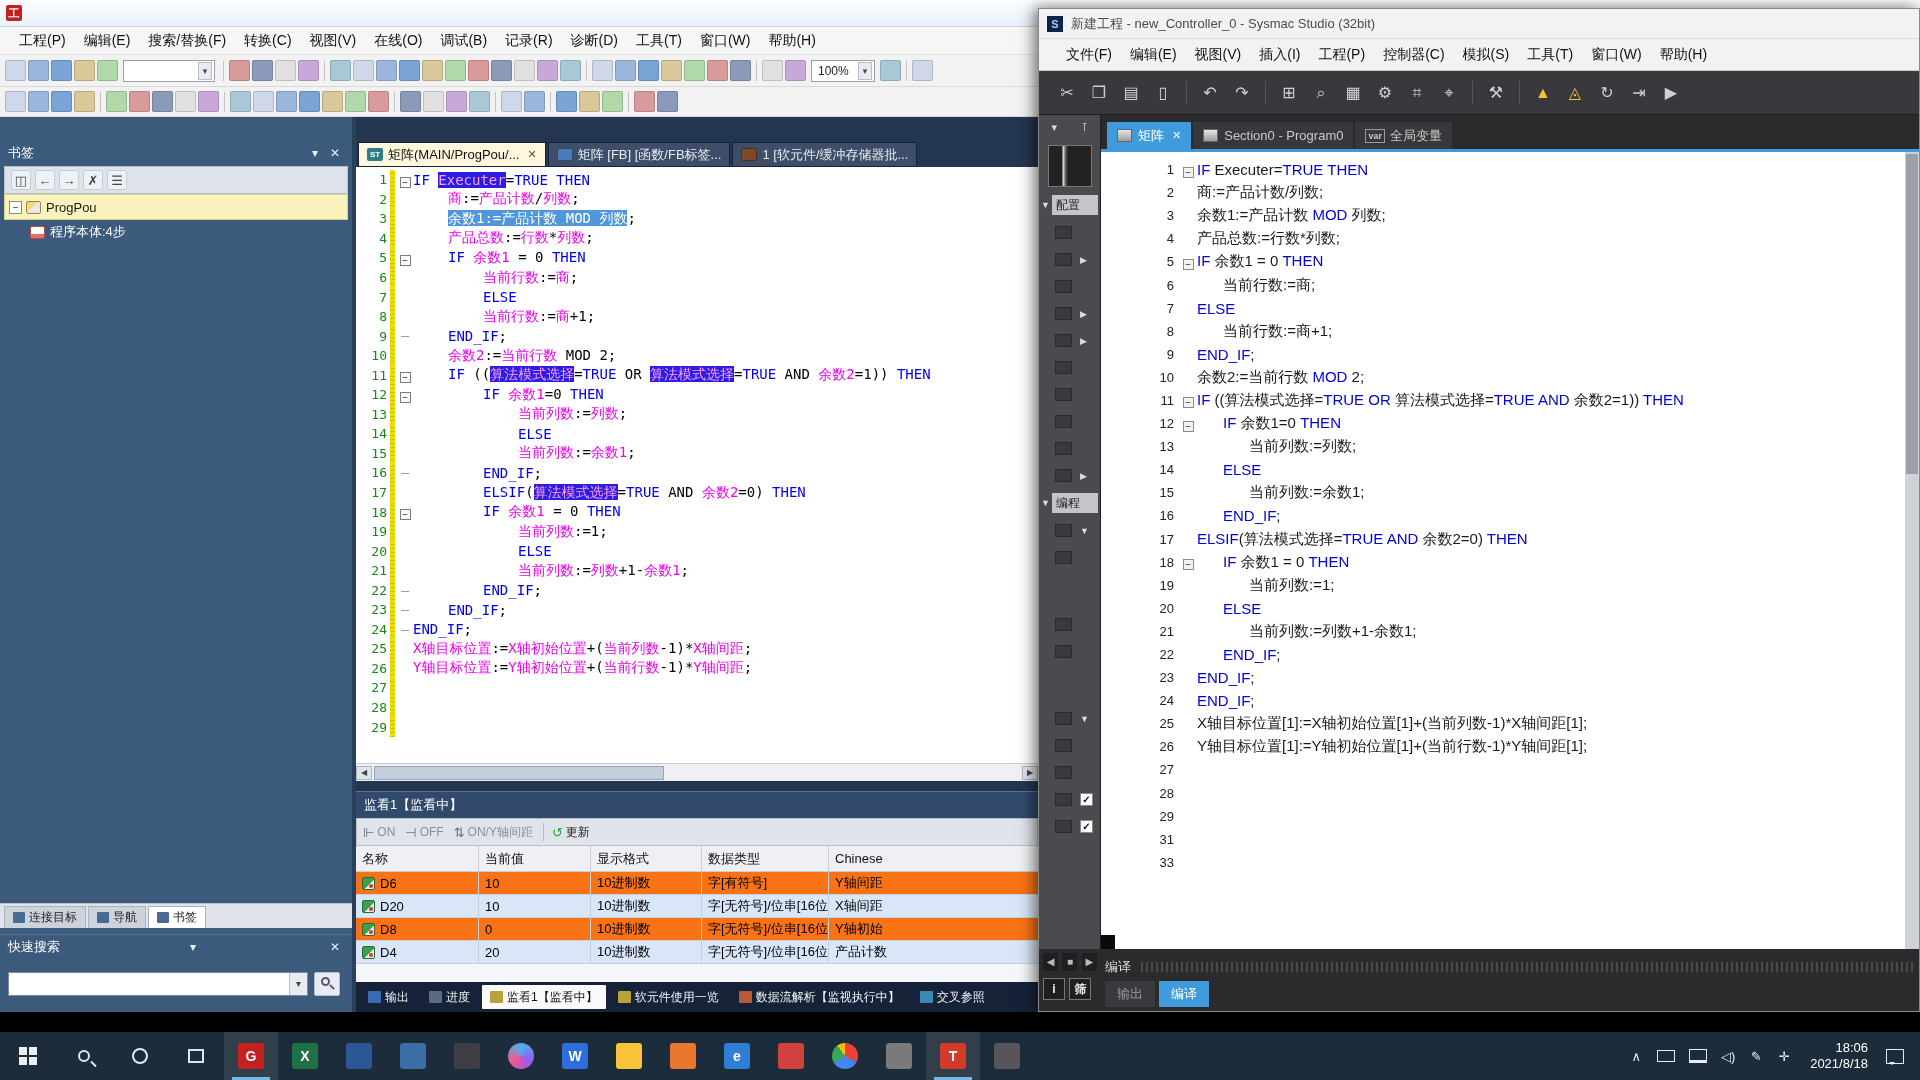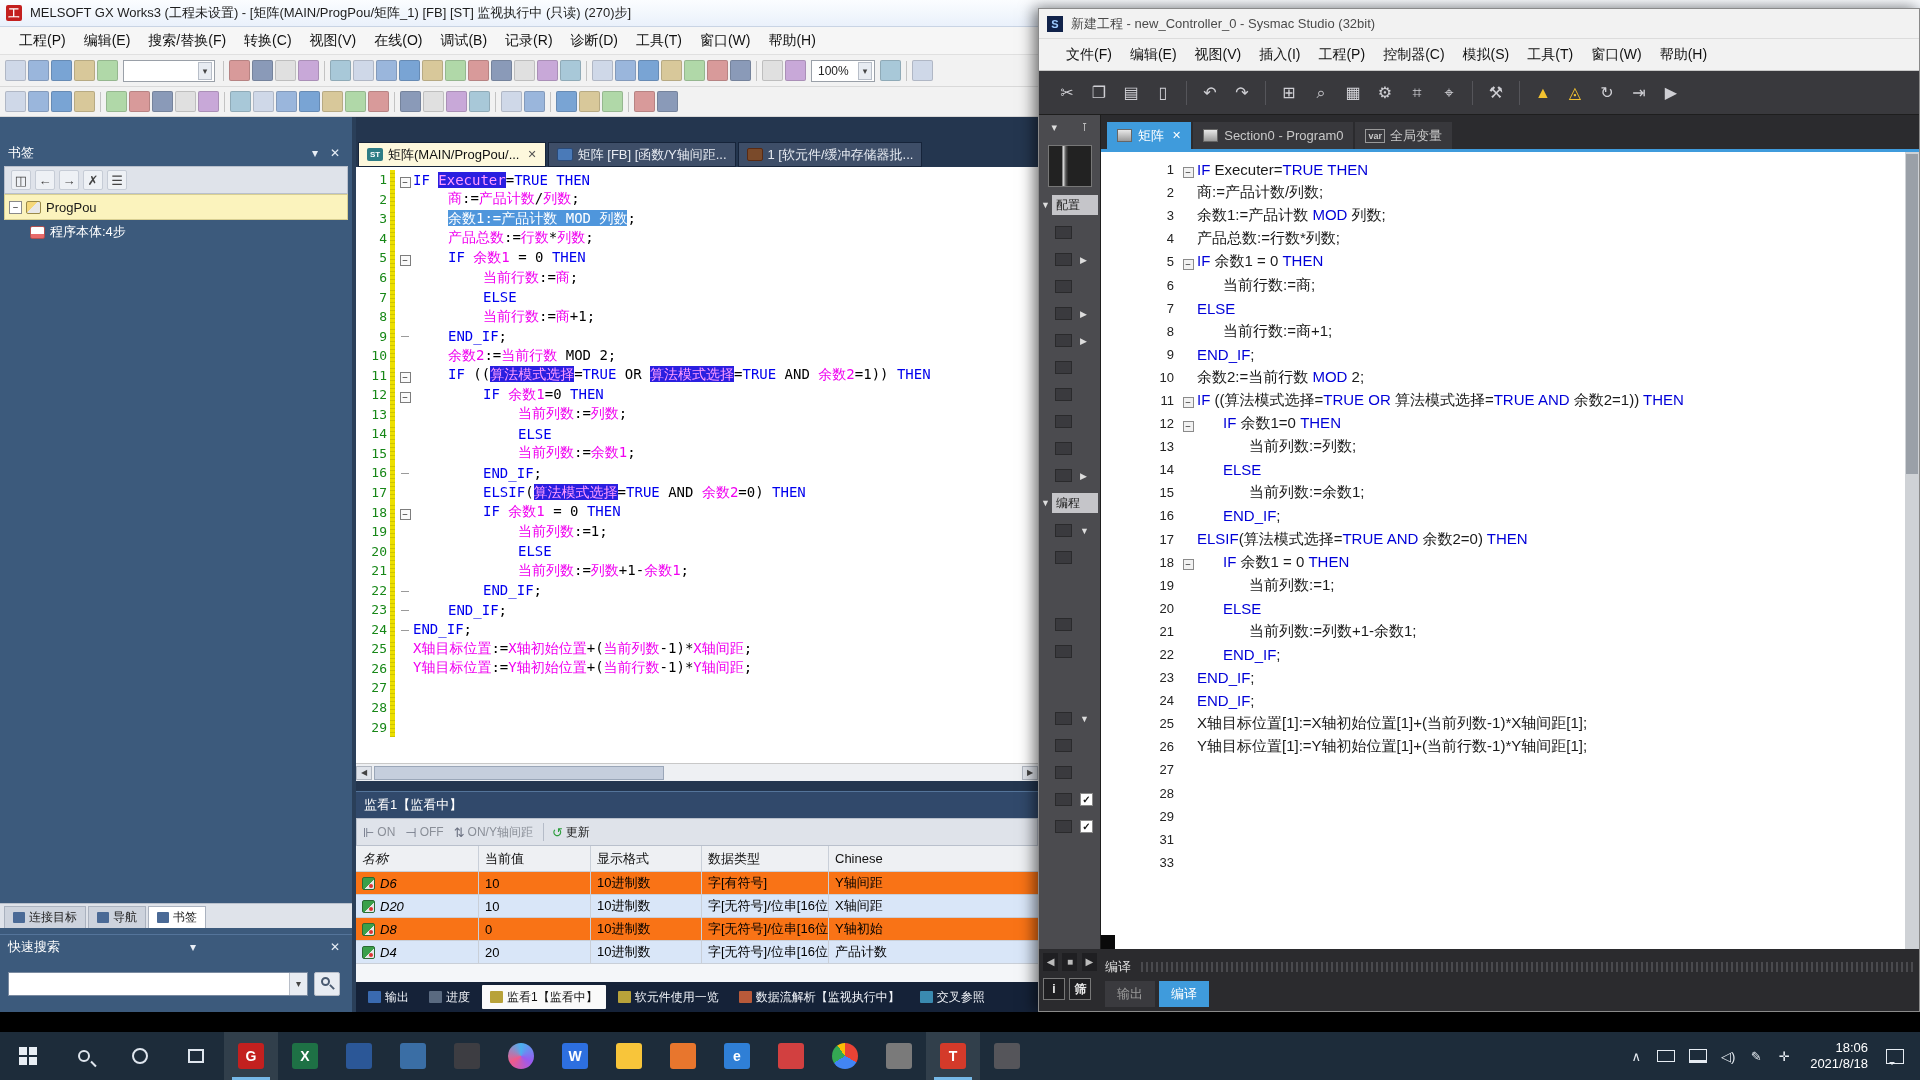--- a/index.html
+++ b/index.html
@@ -81,21 +81,21 @@
   .wbtn.en{color:#222;}
   .wbtn .wg{font-size:13px;margin-right:3px;color:#6a7080;}
   .wbtn.en .wg{color:#2e9e3e;}
   .wsep{width:1px;height:18px;background:#b5bcc8;margin:0 8px 0 0;}
   #watch-table{position:absolute;left:0;top:729px;width:682px;height:136px;background:#f4f6f9;font-size:13px;}
   .wrow{display:flex;height:23px;align-items:center;border-bottom:1px solid #c9cfd8;}
   .wrow.hdr{height:26px;background:#eef0f3;color:#111;}
   .wrow.odd{background:#f97316;}
   .wrow.even{background:#d9e6f8;}
   .wcell{padding:0 6px;border-right:1px solid #c9cfd8;height:100%;display:flex;align-items:center;overflow:hidden;white-space:nowrap;}
-  .wc0{width:123px;font-style:italic;}.wc1{width:112px;}.wc2{width:111px;}.wc3{width:127px;}.wc4{flex:1;border-right:none;}
+  .wc0{width:123px;}.wc1{width:112px;}.wc2{width:111px;}.wc3{width:127px;}.wc4{flex:1;border-right:none;}
   .devico{width:13px;height:13px;border-radius:2px;margin-right:5px;flex:none;background:linear-gradient(135deg,#3aa04a 55%,#e8e8e8 55%);border:1px solid #2a6a34;position:relative;}
   .devico::after{content:"";position:absolute;right:1px;bottom:1px;width:4px;height:4px;background:#d33;border-radius:50%;}
   #gx-bottom-tabs{position:absolute;left:0;top:865px;width:682px;height:30px;background:#152238;display:flex;align-items:center;padding-left:4px;}
   .btab{height:24px;display:flex;align-items:center;font-size:12px;color:#f0f3f8;padding:0 8px;margin-right:4px;white-space:nowrap;}
   .btab.active{background:#fafafa;color:#111;border-radius:1px;}
   .btab .bico{width:13px;height:12px;border-radius:1px;margin-right:4px;flex:none;}
   
   #sys-win{left:1038px;top:8px;width:882px;height:1004px;background:#2b2b2e;box-shadow:-4px 0 14px rgba(0,0,0,.55);border:1px solid #8a8a8a;}
   #sys-titlebar{position:absolute;left:0;top:0;width:100%;height:30px;background:#f2f2f2;display:flex;align-items:center;padding-left:8px;border-bottom:1px solid #dcdcdc;}
   #sys-titlebar .appico{width:16px;height:16px;background:#10224a;color:#9ecbff;font:bold 11px/16px sans-serif;text-align:center;flex:none;}
@@ -163,21 +163,20 @@
   .tray-shape{width:18px;height:12px;border:1px solid #e6ecf2;margin:0 7px;position:relative;}
   #clock{color:#fff;font-size:13px;text-align:right;line-height:16px;margin:0 12px;white-space:nowrap;}
   #action-center{width:18px;height:15px;border:1px solid #e6ecf2;margin:0 16px 0 6px;position:relative;}
   #action-center::after{content:"";position:absolute;left:2px;bottom:-5px;border:3px solid transparent;border-top-color:#e6ecf2;}
 </style>
 </head>
 <body>
 
 <div id="gx-titlebar" class="abs">
   <span class="appico">工</span>
-  <span class="ttext">MELSOFT GX Works3 (工程未设置) - [矩阵(MAIN/ProgPou/矩阵_1) [FB] [ST] 监视执行中 (只读) (270)步]</span>
 </div>
 <div id="gx-menubar" class="abs">
     <span class="menu-item">工程(P)</span>
     <span class="menu-item">编辑(E)</span>
     <span class="menu-item">搜索/替换(F)</span>
     <span class="menu-item">转换(C)</span>
     <span class="menu-item">视图(V)</span>
     <span class="menu-item">在线(O)</span>
     <span class="menu-item">调试(B)</span>
     <span class="menu-item">记录(R)</span>
@@ -326,21 +325,21 @@
 
   <div id="gx-editor-zone" class="abs">
     <div id="gx-tabbar">
         <div class="gxtab active">
           <span class="ticon st">ST</span>
           <span>矩阵(MAIN/ProgPou/...</span>
           <span class="tclose">✕</span>
         </div>
         <div class="gxtab">
           <span class="ticon fb"></span>
-          <span>矩阵 [FB] [函数/Y轴间距...</span>
+          <span>矩阵 [FB] [函数/FB标签...</span>
         </div>
         <div class="gxtab">
           <span class="ticon dev"></span>
           <span>1 [软元件/缓冲存储器批...</span>
         </div>
       </div>
     <div id="gx-code">
         <div class="crow">
           <span class="lnum">1</span>
           <span class="ybar"></span>

